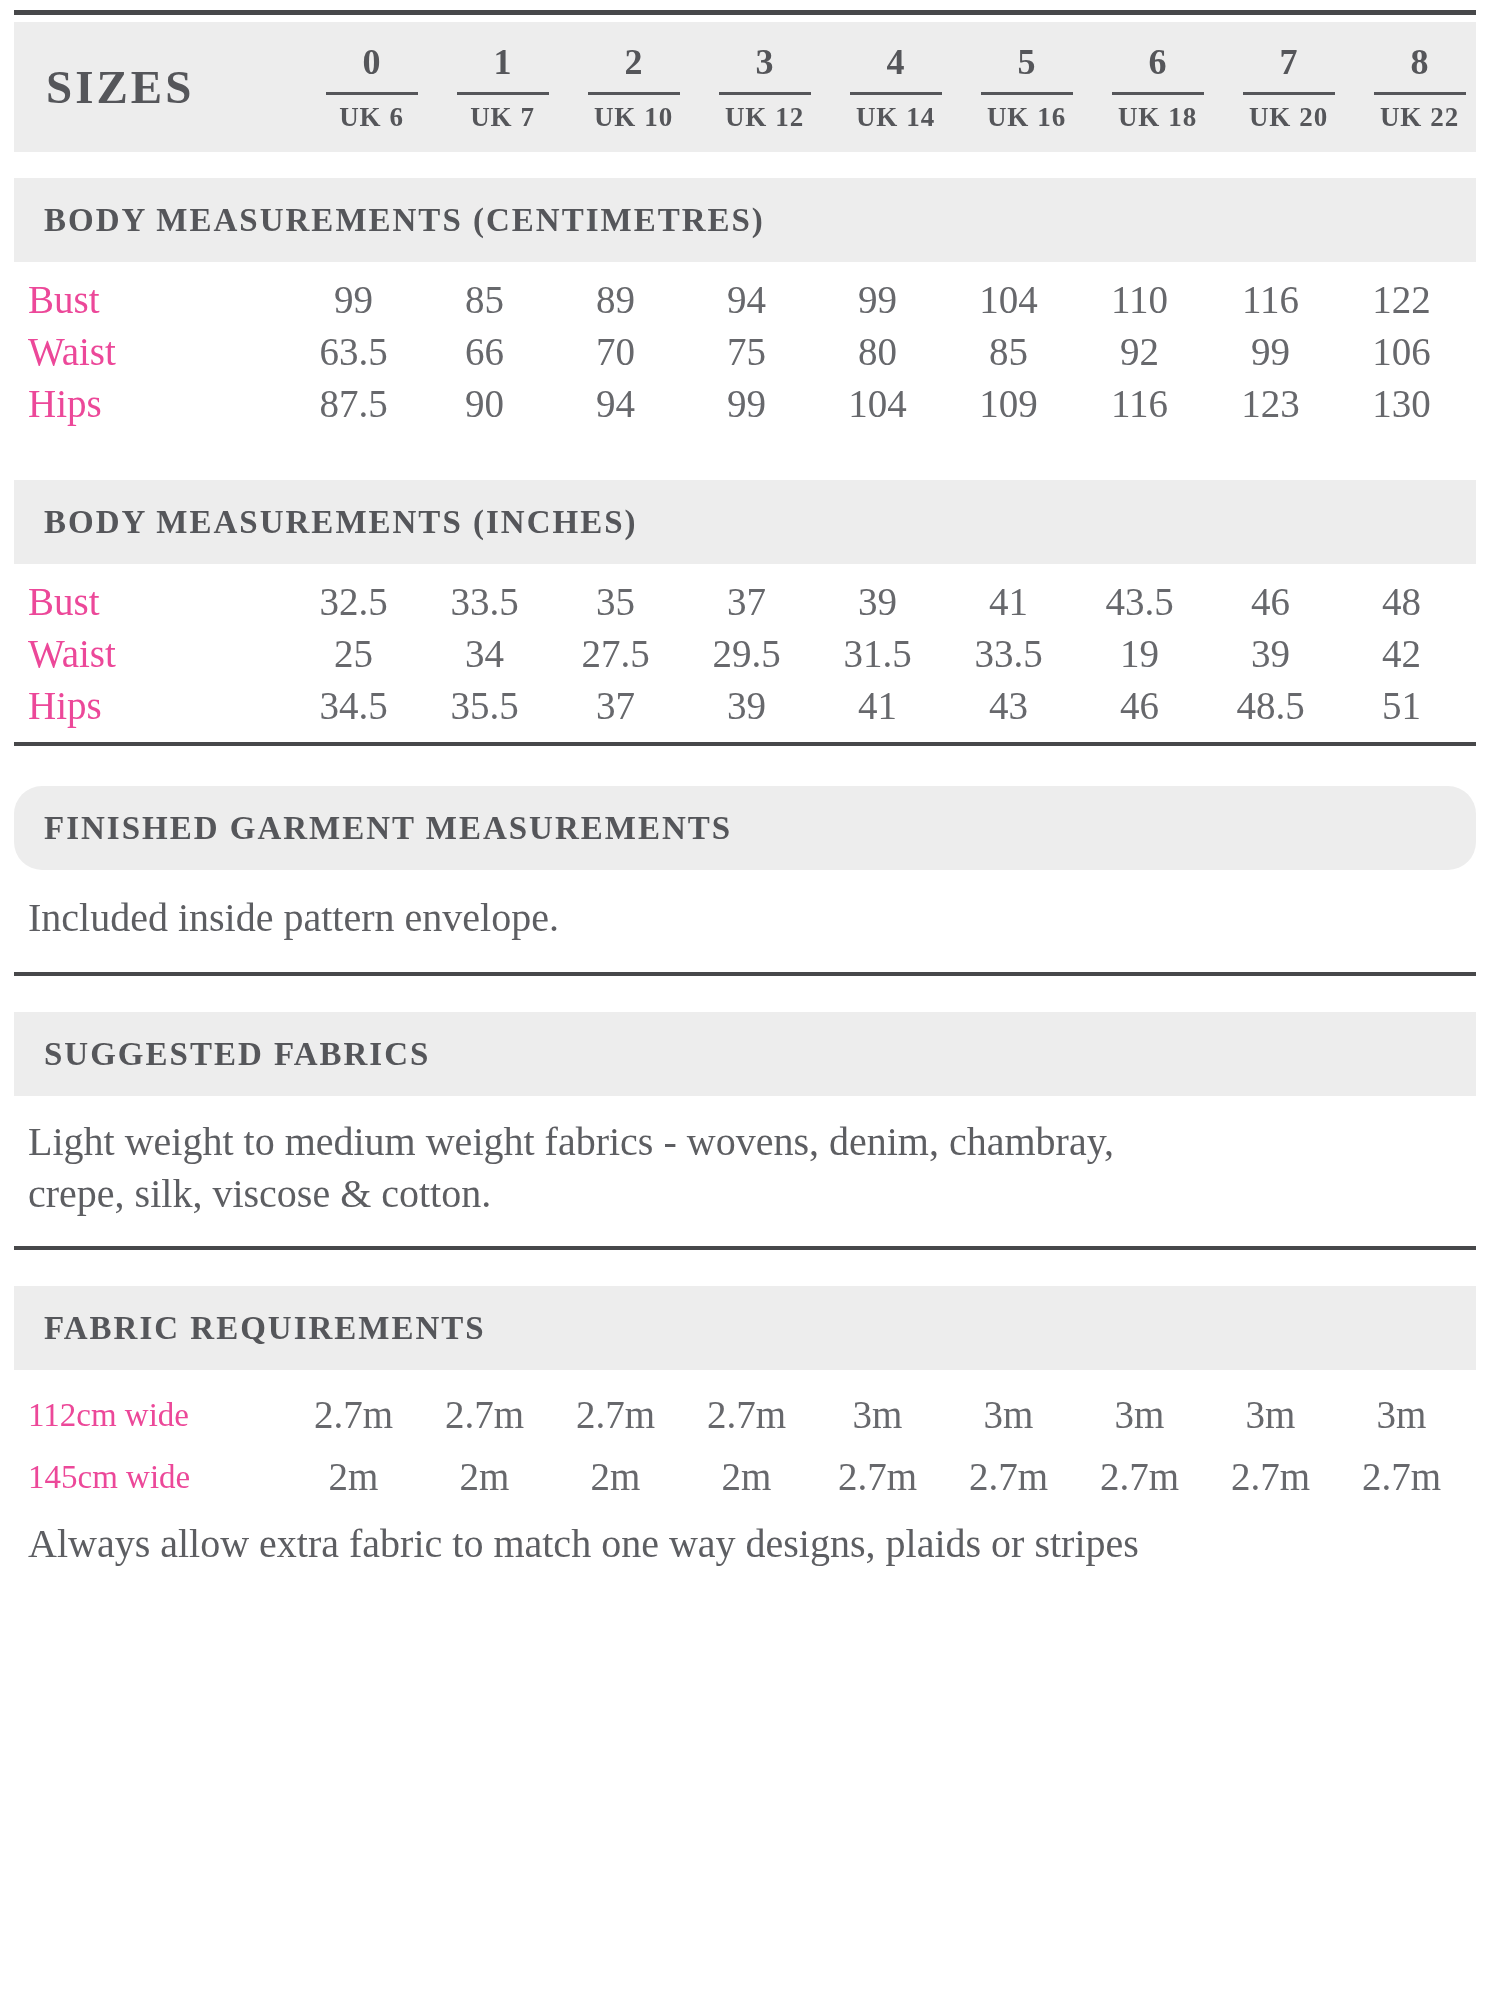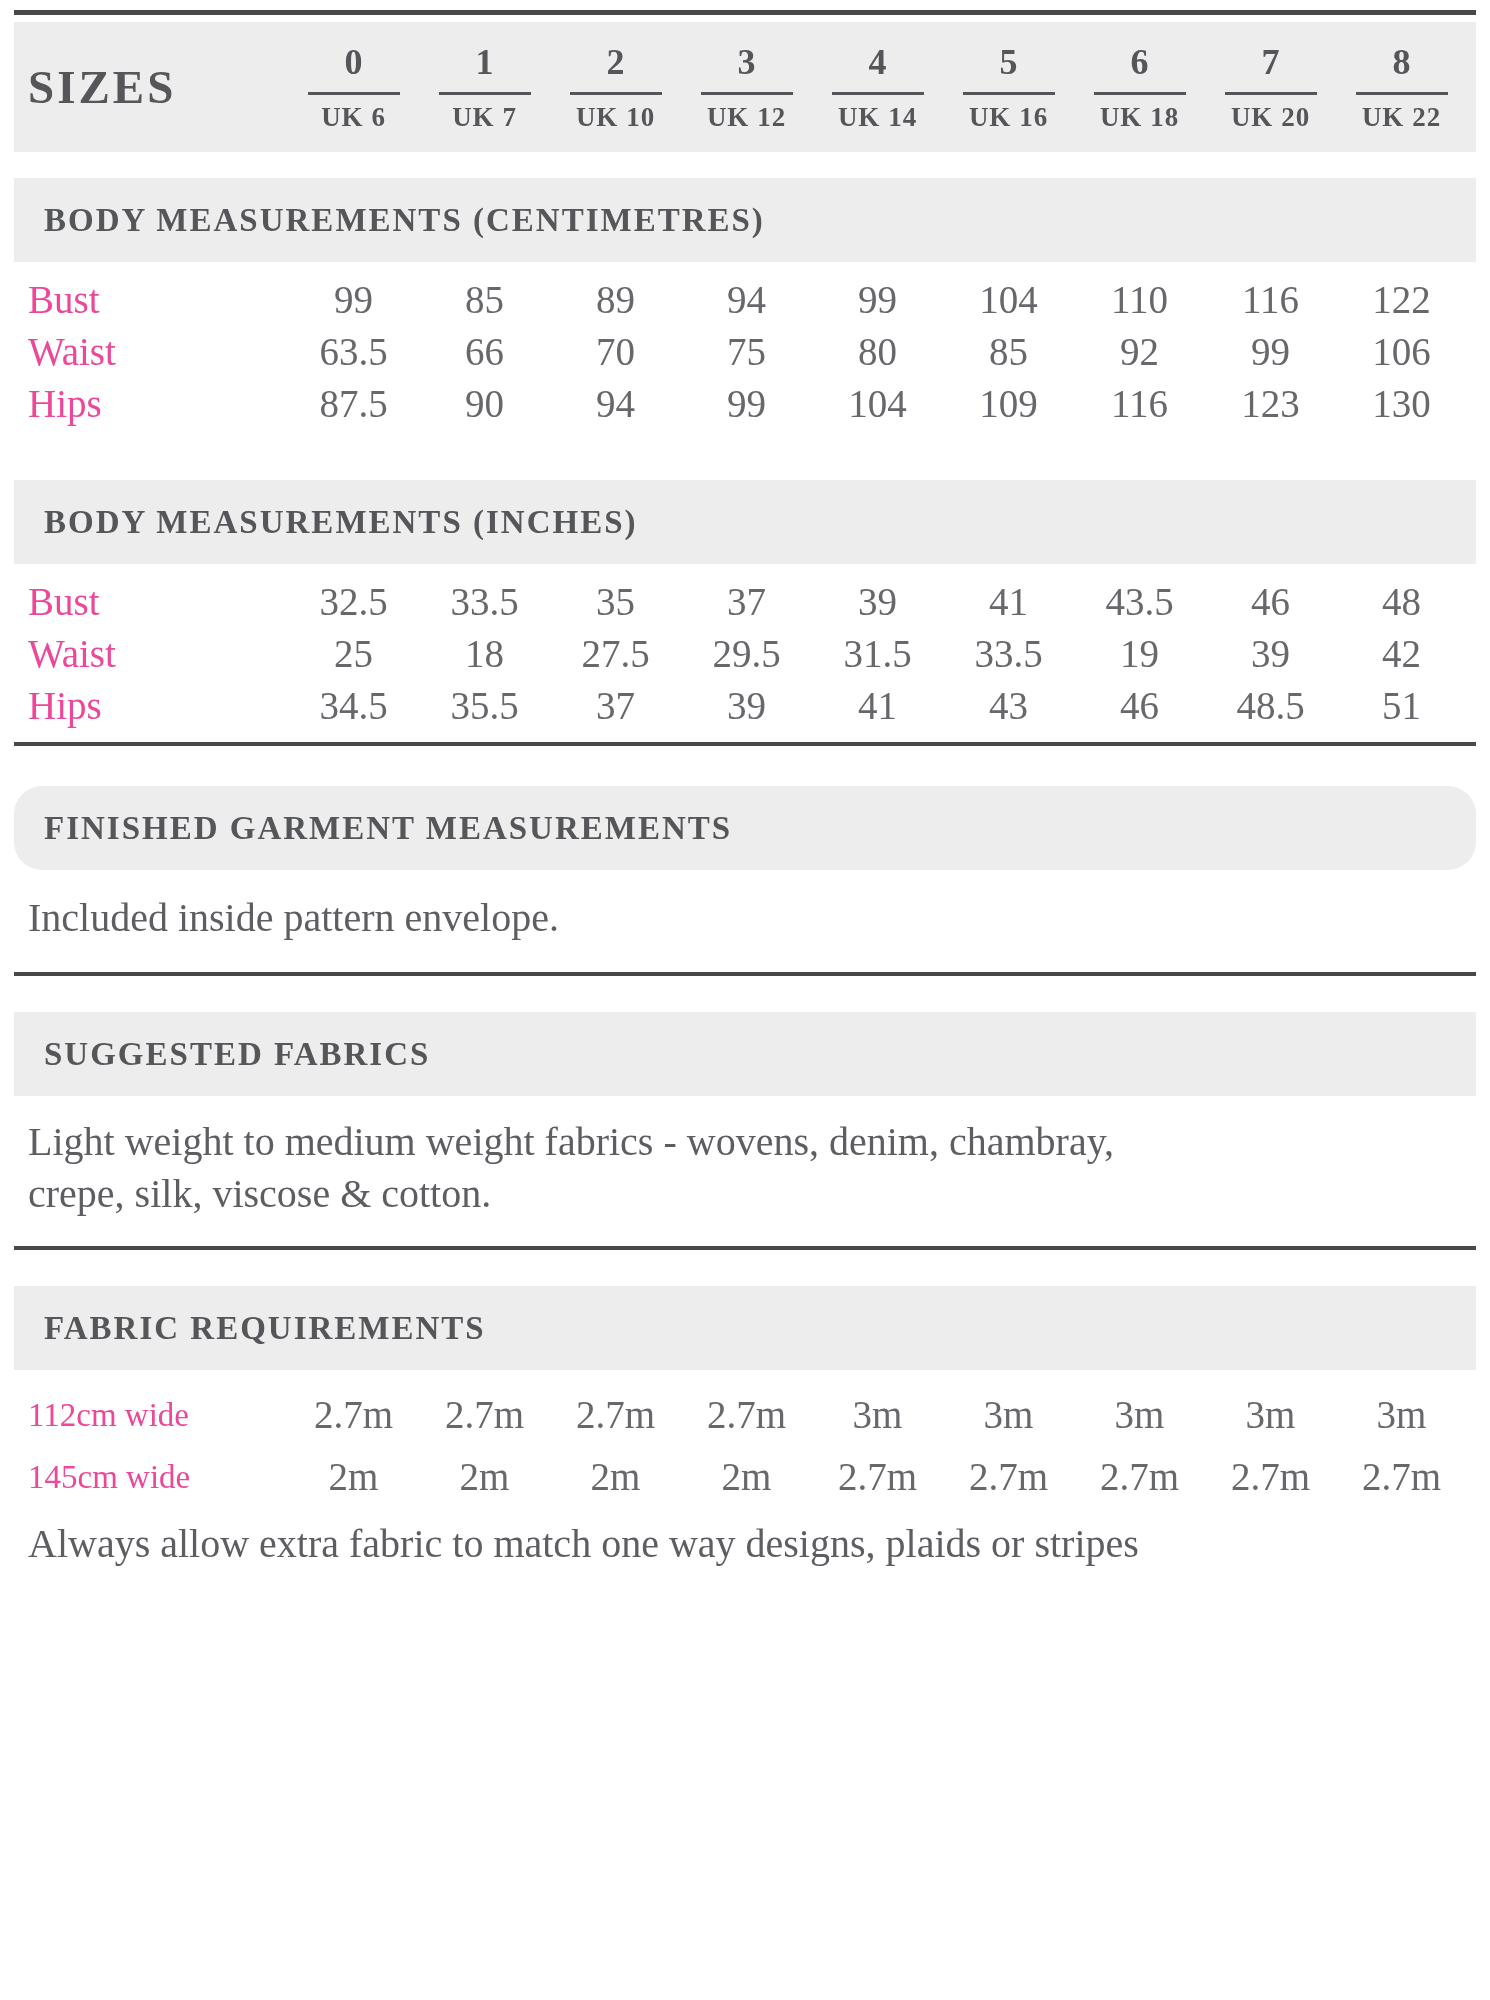--- a/index.html
+++ b/index.html
@@ -7,21 +7,21 @@
     width:1490px;height:2000px;overflow:hidden;background:#ffffff;
     font-family:"Liberation Serif", serif;color:#55565a;
   }
   .rule{margin:0 14px;background:#47484a;}
   .rule-top{height:5px;margin-top:10px;}
   .rule-section{height:4px;}
   .band{margin:0 14px;background:#ededed;}
 
   
   .grid{display:grid;grid-template-columns:260px repeat(9,131px);}
-  .band .grid{padding-left:14px;}
+  .band .grid{padding-left:32px;}
 
   
   .sizes-band{margin-top:7px;height:130px;display:flex;align-items:center;}
   .sizes-title{font-size:47px;font-weight:bold;letter-spacing:3px;align-self:center;line-height:1;}
   .size-col{display:flex;flex-direction:column;align-items:center;justify-content:center;}
   .size-num{font-size:36px;font-weight:bold;line-height:1;}
   .size-line{width:92px;height:3px;background:#55565a;margin:12px 0 9px;}
   .size-uk{font-size:27px;font-weight:bold;letter-spacing:1px;line-height:1;}
 
   
@@ -156,21 +156,21 @@
         <div class="m-val">37</div>
         <div class="m-val">39</div>
         <div class="m-val">41</div>
         <div class="m-val">43.5</div>
         <div class="m-val">46</div>
         <div class="m-val">48</div>
       </div>
       <div class="grid m-row">
         <div class="m-label">Waist</div>
         <div class="m-val">25</div>
-        <div class="m-val">18</div>
+        <div class="m-val">34</div>
         <div class="m-val">27.5</div>
         <div class="m-val">29.5</div>
         <div class="m-val">31.5</div>
         <div class="m-val">33.5</div>
         <div class="m-val">19</div>
         <div class="m-val">39</div>
         <div class="m-val">42</div>
       </div>
       <div class="grid m-row">
         <div class="m-label">Hips</div>

